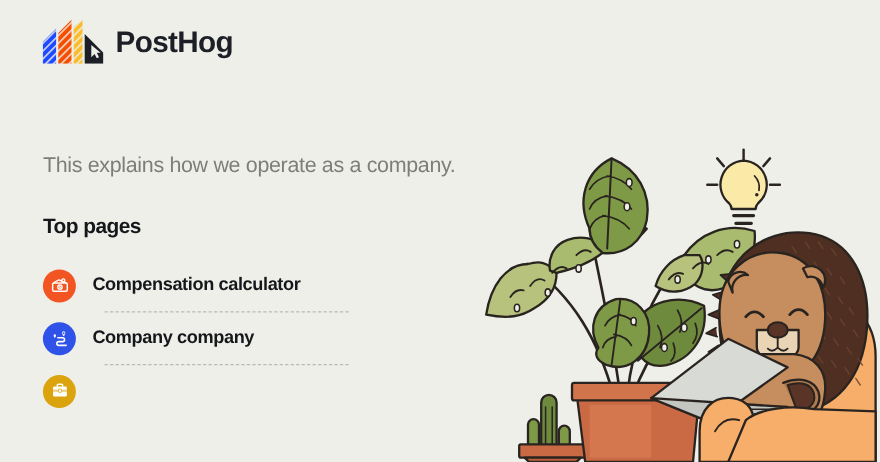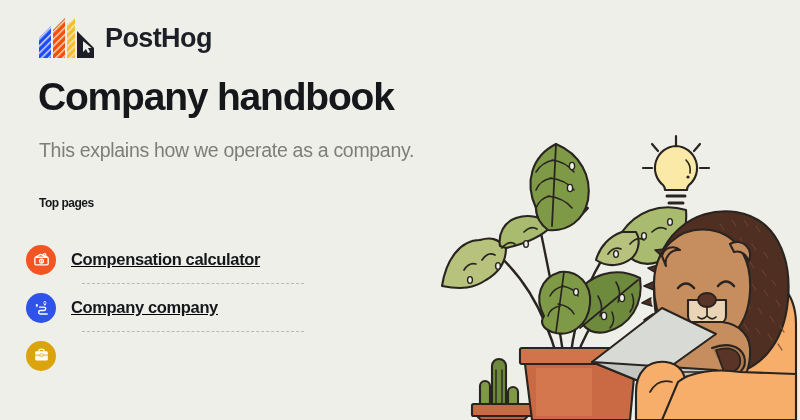--- a/index.html
+++ b/index.html
@@ -64,34 +64,33 @@
     letter-spacing: -0.3px;
     color: #7C7F76;
     line-height: 1.25;
     margin: 0;
     text-align: right;
   }
   .section-title {
     position: absolute;
     left: 39px;
     top: 196px;
-    font-size: 12px;
+    font-size: 19px;
     font-weight: bold;
     letter-spacing: -0.5px;
     color: #15171B;
     margin: 0;
   }
 
   
   .top-pages {
     position: absolute;
-    left: 26px;
+    left: 39px;
     top: 236px;
     width: 290px;
-    text-decoration: underline;
   }
   .page-link {
     display: flex;
     align-items: center;
     gap: 15px;
     height: 47px;
     text-decoration: none;
     cursor: pointer;
   }
   .divider {
@@ -158,21 +157,20 @@
 
         <path d="M29 40 L29 6 L37 0 L37 40 Z" fill="url(#stripeYellow)"></path>
 
         <path d="M39 40 L39 13 L56 30 L56 40 Z" fill="#1D1F27"></path>
         <path d="M45 23 L45 34 L48 31 L50 35 L52 34 L50 30 L53.5 30 Z" fill="#EEEFE9"></path>
       </svg>
     </span>
     <span class="brand-name">PostHog</span>
   </div>
 
-  <h1 class="title">Company handbook</h1>
   <p class="subtitle">This explains how we operate as a company.</p>
 
   <h2 class="section-title">Top pages</h2>
 
   <div class="top-pages">
 
     <a class="page-link">
       <span class="pill-icon" style="background:#F25522">
         <svg viewBox="0 0 20 20" width="19" height="19" aria-hidden="true">
           <path d="M4.2 7.2 L9 4.6 L15.6 7.2" fill="none" stroke="#fff" stroke-width="1.3" stroke-linecap="round" stroke-linejoin="round"></path>

